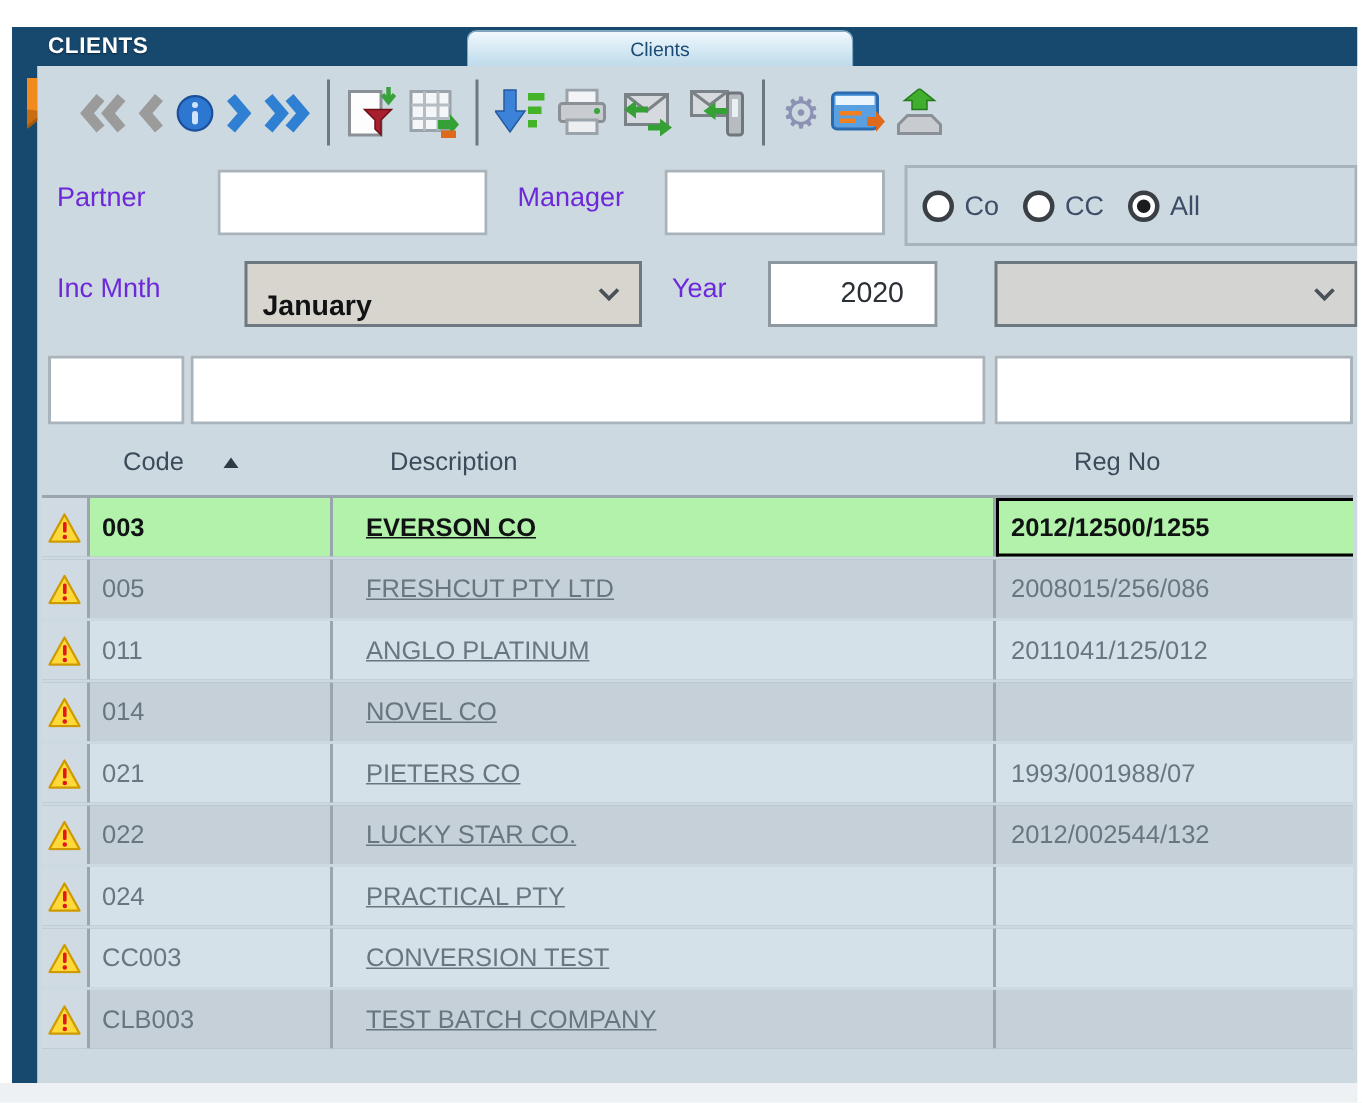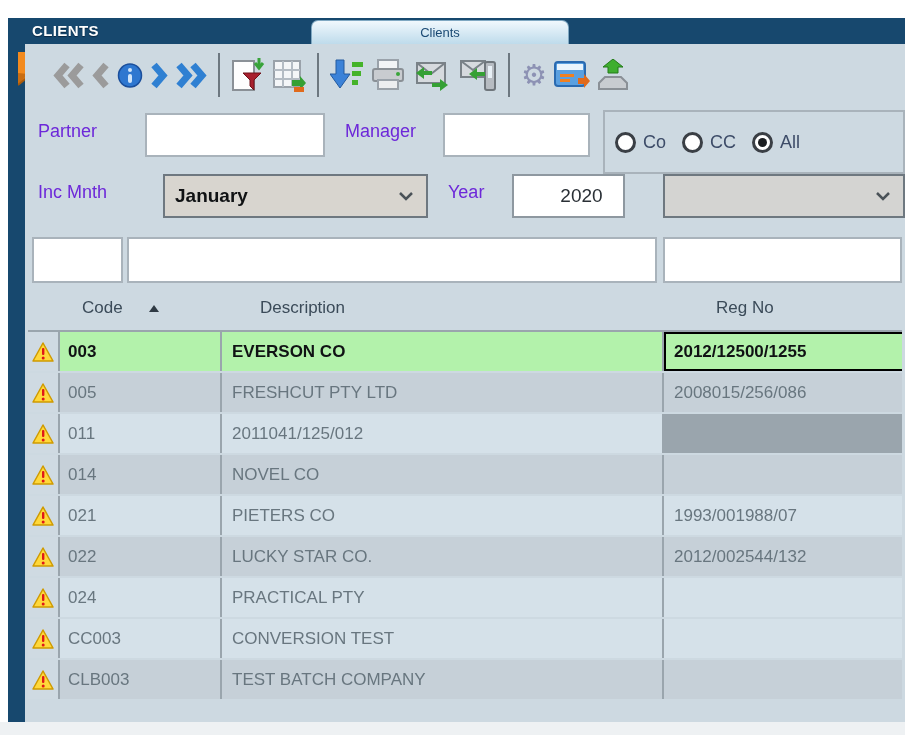--- a/index.html
+++ b/index.html
@@ -51,21 +51,21 @@
         border-bottom:7px solid #2f3a44;margin-left:26px;}
   .gtable{position:absolute;left:3px;top:286px;width:874px;border-top:2px solid #9aa5ad;}
   .trow{display:grid;grid-template-columns:30px 160px 440px 238px;column-gap:2px;height:39px;
         background:#9aa5ad;margin-bottom:2px;cursor:pointer;}
   .cell{display:flex;align-items:center;font-size:17px;color:#68767f;overflow:hidden;white-space:nowrap;}
   .icon-cell{background:#cfdae2;justify-content:center;}
   .trow.dark  .cell:not(.icon-cell){background:#c6d0d8;}
   .trow.light .cell:not(.icon-cell){background:#d5e1e9;}
   .trow.sel   .cell:not(.icon-cell){background:#b3f2ab;color:#101214;font-weight:600;}
   .cell.code{padding-left:8px;}
-  .cell.desc{padding-left:10px;}
+  .cell.desc{padding-left:22px;text-decoration:underline;}
   .cell.reg{padding-left:10px;}
   .reg.focused{box-shadow:inset 2px 0 0 #000,inset 0 2px 0 #000,inset 0 -2px 0 #000;}
 </style>
 </head>
 <body>
 
 <div class="page">
 
   <div class="titlebar">
     <span class="title">CLIENTS</span>
@@ -191,39 +191,39 @@
         </svg>
       </span>
     </div>
 
     <span class="flabel" style="left:13px;top:77px;">Partner</span>
     <div class="box" style="left:120px;top:69px;width:180px;height:44px;"></div>
 
     <span class="flabel" style="left:320px;top:77px;">Manager</span>
     <div class="box" style="left:418px;top:69px;width:147px;height:44px;"></div>
 
-    <div class="groupbox" style="left:578px;top:66px;width:302px;height:64px;">
+    <div class="groupbox" style="left:578px;top:66px;width:302px;height:54px;">
       <span class="radio-item">
         <span class="radio-circle"></span>
         <span class="rlabel">Co</span>
       </span>
       <span class="radio-item">
         <span class="radio-circle"></span>
         <span class="rlabel">CC</span>
       </span>
       <span class="radio-item checked">
         <span class="radio-circle">
             <span class="dot"></span>
           </span>
         <span class="rlabel">All</span>
       </span>
     </div>
 
     <span class="flabel" style="left:13px;top:138px;">Inc Mnth</span>
-    <div class="dropdown" style="left:138px;top:130px;width:265px;height:44px;">
+    <div class="dropdown" style="left:138px;top:130px;width:265px;height:44px;align-items:flex-end;">
       <span>January</span>
       <svg class="chev" width="16" height="10" viewBox="0 0 16 10">
         <path d="M2 2 L8 8 L14 2" fill="none" stroke="#4a5258" stroke-width="2.5"></path>
       </svg>
     </div>
 
     <span class="flabel" style="left:423px;top:138px;">Year</span>
     <div class="yearbox" style="left:487px;top:130px;width:113px;height:44px;">2020</div>
 
     <div class="dropdown" style="left:638px;top:130px;width:242px;height:44px;background:#d4d4d2;">
@@ -281,20 +281,21 @@
 
       <div class="trow light">
         <div class="cell icon-cell">
           <svg width="22" height="20" viewBox="0 0 22 20">
               <path d="M11 1 L21 19 L1 19 Z" fill="#ffd83a" stroke="#cf9a00" stroke-width="1.5" stroke-linejoin="round"></path>
               <rect x="10" y="6" width="2.4" height="7" rx="1" fill="#e01818"></rect>
               <circle cx="11.2" cy="16" r="1.5" fill="#e01818"></circle>
             </svg>
         </div>
         <div class="cell code">011</div>
+        <div class="cell desc">ANGLO PLATINUM</div>
         <div class="cell reg">2011041/125/012</div>
       </div>
 
       <div class="trow dark">
         <div class="cell icon-cell">
           <svg width="22" height="20" viewBox="0 0 22 20">
               <path d="M11 1 L21 19 L1 19 Z" fill="#ffd83a" stroke="#cf9a00" stroke-width="1.5" stroke-linejoin="round"></path>
               <rect x="10" y="6" width="2.4" height="7" rx="1" fill="#e01818"></rect>
               <circle cx="11.2" cy="16" r="1.5" fill="#e01818"></circle>
             </svg>

